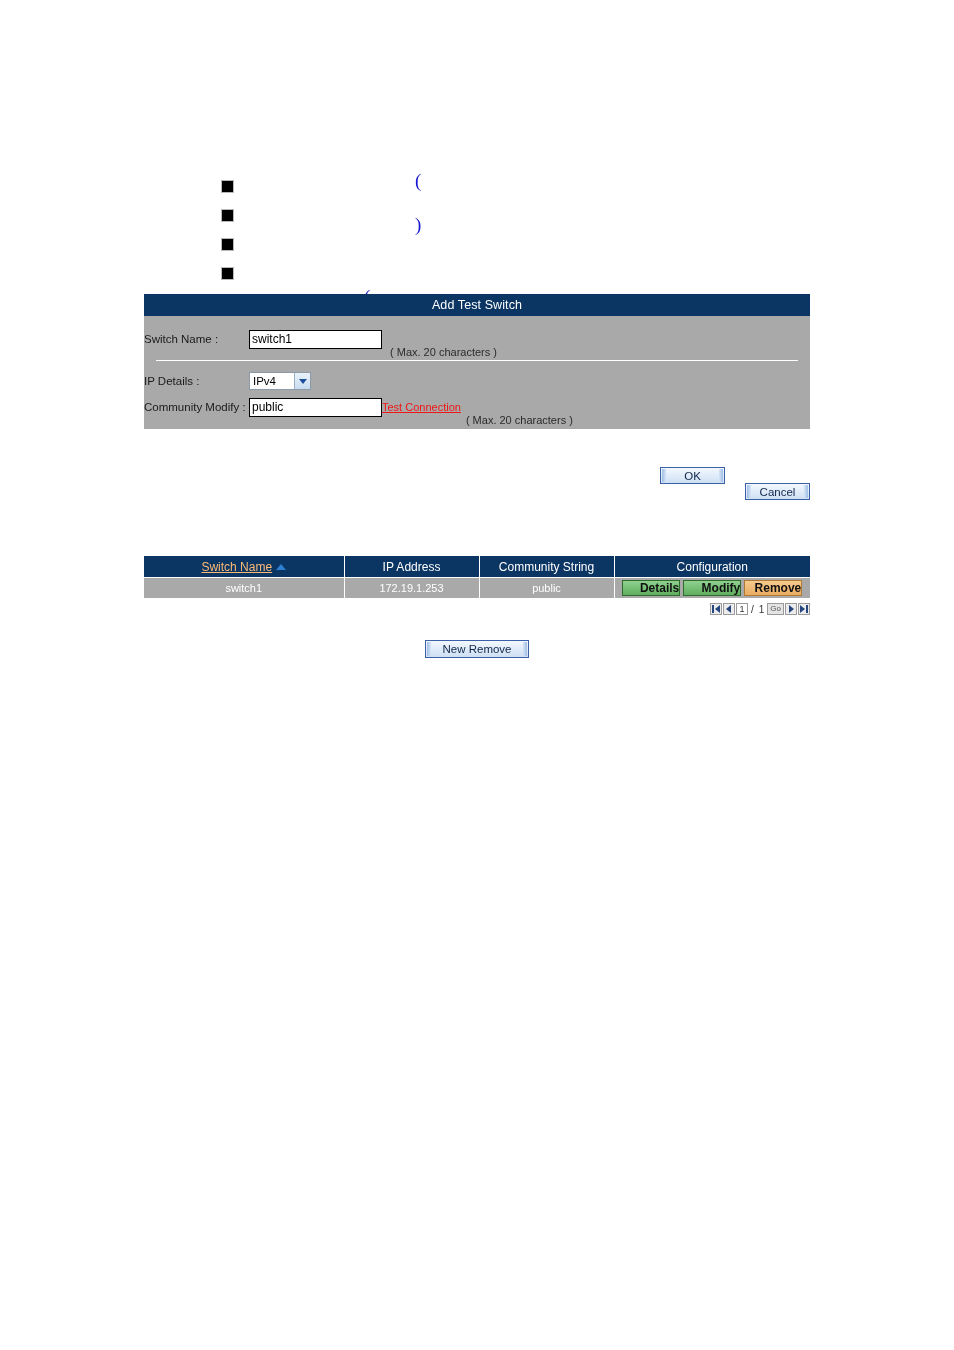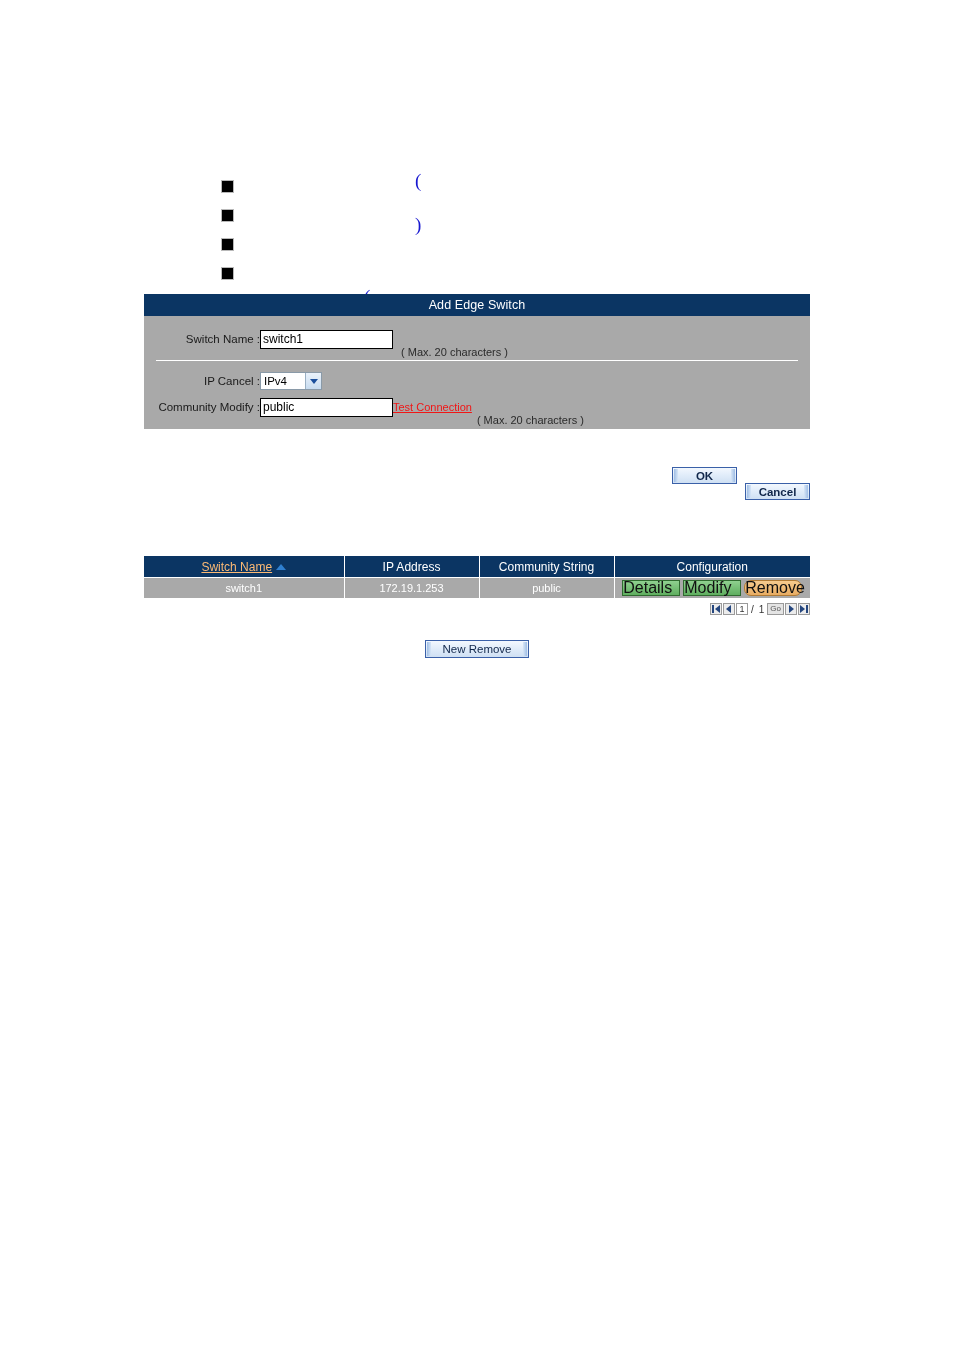--- a/index.html
+++ b/index.html
@@ -72,26 +72,25 @@
   .form-group.grp2 { padding-top: 7px; padding-bottom: 9px; }
 
   .divider {
     height: 1px;
     background: #ffffff;
     margin: 0 12px 0 12px;
   }
 
   .lbl {
     width: 105px;
-    padding-left: 11px;
+    padding-left: 0;
     font-size: 11.5px;
     color: #1a1a1a;
     flex: 0 0 auto;
     white-space: nowrap;
-    text-align: right;
   }
 
   .txtbox {
     box-sizing: border-box;
     height: 19px;
     border: 1px solid #000000;
     background: #ffffff;
     font-family: "Liberation Sans", sans-serif;
     font-size: 12px;
     color: #000000;
@@ -184,22 +183,21 @@
   .winbtn::before { left: 1px; }
   .winbtn::after  { right: 1px; background: linear-gradient(90deg, #d7e6f7, #9fbde4); }
 
   .btn-row {
     position: absolute;
     left: 144px;
     top: 467px;
     width: 666px;
     display: flex;
     justify-content: flex-end;
-    gap: 8px;
-    font-weight: bold;
+    gap: 20px;
   }
   .btn-ok     { width: 65px; }
   .btn-cancel { width: 65px; margin-top: 16px; }
 
   
   .list {
     position: absolute;
     left: 144px;
     top: 556px;
     width: 666px;
@@ -243,28 +241,29 @@
     margin-left: 4px;
     vertical-align: 1px;
   }
 
   .cfgbtns { display: flex; justify-content: center; gap: 3px; }
   .cfgbtn {
     box-sizing: border-box;
     width: 58px;
     height: 16px;
     line-height: 14px;
-    font-size: 16px;
-    text-align: left;
+    font-size: 12px;
+    text-align: right;
     border: 1px solid #2e6b2e;
     color: #101010;
     cursor: pointer;
+    font-weight: bold;
   }
   .cfgbtn.green  { background: linear-gradient(#8fd08f, #5fae5f); border-color: #2f6b2f; }
-  .cfgbtn.orange { background: linear-gradient(#f6cb8e, #e8ac62); border-color: #b07a34; border-radius: 7px; }
+  .cfgbtn.orange { background: linear-gradient(#f6cb8e, #e8ac62); border-color: #b07a34; }
 
   
   .pager {
     position: absolute;
     left: 144px;
     top: 603px;
     width: 666px;
     display: flex;
     justify-content: flex-end;
     align-items: center;
@@ -342,40 +341,40 @@
   <div class="paren-line" style="left:345px; top:264px;">
     <span class="paren-open">(</span>
     <span style="display:inline-block;width:91px;"></span>
     <span class="paren-close">)</span>
   </div>
 
 </div>
 
 <div class="panel">
 
-  <div class="panel-title">Add Edge Switch</div>
+  <div class="panel-title">Add Test Switch</div>
 
   <div class="panel-body">
 
     <div class="form-group grp1">
       <div class="form-row">
         <span class="lbl">Switch Name :</span>
         <span class="txtwrap">
           <input class="txtbox name" type="text" value="switch1" style="">
         </span>
         <span class="hint">( Max. 20 characters )</span>
       </div>
     </div>
 
     <div class="divider"></div>
 
     <div class="form-group grp2">
 
       <div class="form-row">
-        <span class="lbl">IP Cancel :</span>
+        <span class="lbl">IP Details :</span>
         <span class="sel">
           <span class="sel-val">IPv4</span>
           <span class="sel-btn">
               <span class="chev"></span>
             </span>
         </span>
       </div>
 
 
       <div class="form-row">

